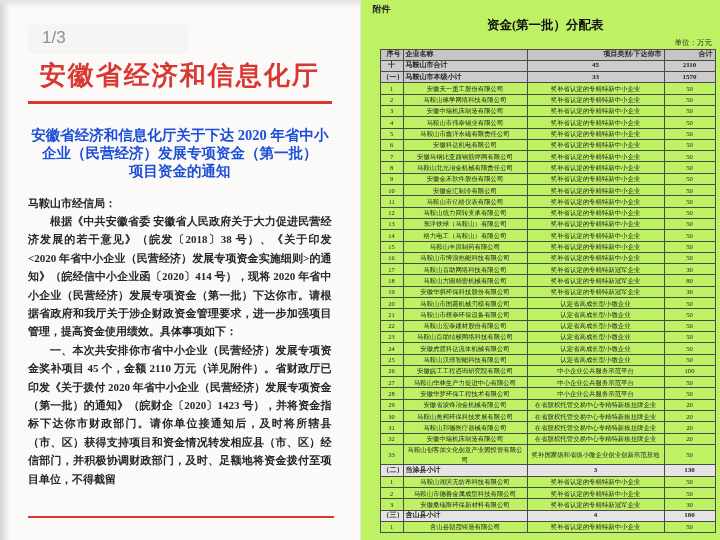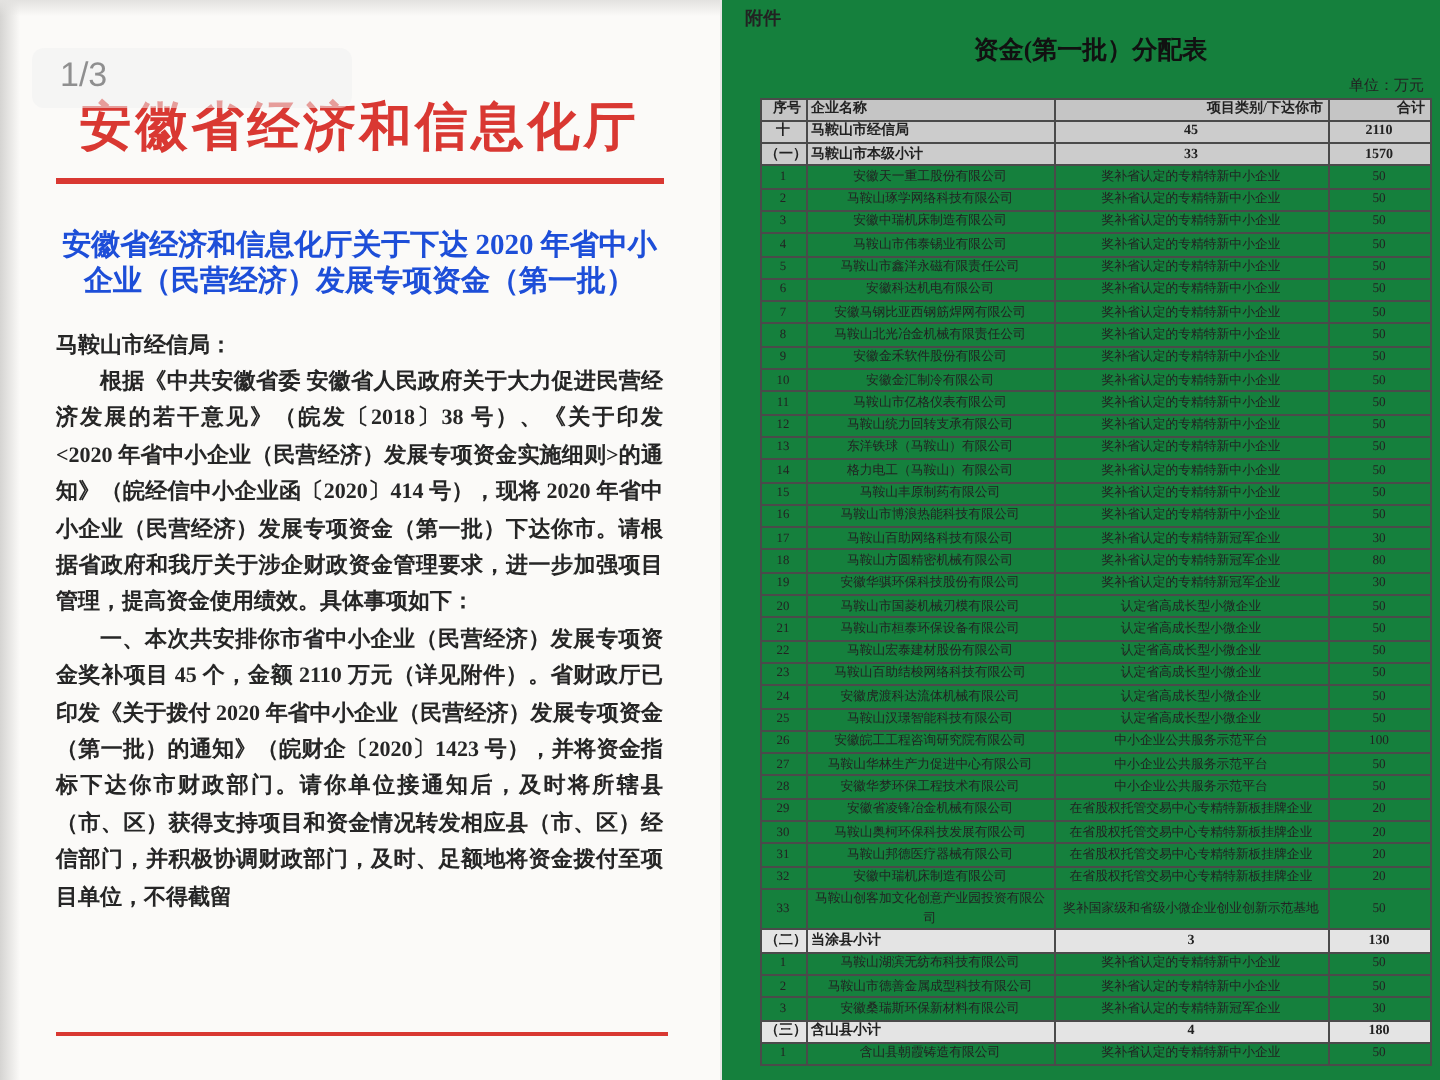--- a/index.html
+++ b/index.html
@@ -6,37 +6,37 @@
   body{font-family:"Liberation Serif",serif;background:#ffffff;}
   .screen{position:relative;width:720px;height:540px;overflow:hidden;display:flex;background:#fff;}
   .page{position:relative;width:360px;height:540px;overflow:hidden;}
 
   
   .page-left{background:#fbfaf8;}
   .page-left::before{content:"";position:absolute;left:0;top:0;bottom:0;width:10px;
     background:linear-gradient(to right,#d5d4d2,rgba(251,250,248,0));}
   .page-left::after{content:"";position:absolute;left:0;top:0;right:0;height:8px;
     background:linear-gradient(to bottom,#e3e2e0,rgba(251,250,248,0));}
-  .page-indicator-chip{position:absolute;left:16px;top:24px;width:160px;height:30px;
+  .page-indicator-chip{position:absolute;left:28px;top:24px;width:160px;height:30px;
     background:rgba(240,240,240,0.55);border-radius:6px;z-index:5;}
   .page-indicator{position:absolute;left:14px;top:4px;color:#8f8f8f;
     font-size:17px;font-family:"Liberation Sans",sans-serif;}
-  .letterhead{margin:46px 20px 0 20px;text-align:center;color:#d93832;
+  .letterhead{margin:58px 20px 0 20px;text-align:center;color:#d93832;
     font-size:26px;font-weight:bold;letter-spacing:2px;white-space:nowrap;}
   .red-rule{margin:8px 28px 0 28px;height:2.5px;background:#d93832;}
   .doc-title{margin:22px 20px 0 20px;text-align:center;font-size:14.5px;
     font-weight:bold;color:#1d4ed8;line-height:18px;}
   .left-body{margin:14px 28px 0 28px;font-size:11px;font-weight:600;color:#262626;
     line-height:18.4px;text-align:justify;}
   .left-body p{margin:0;}
   .left-body p.indent{text-indent:2em;}
   .footer-red-rule{position:absolute;left:28px;right:26px;bottom:22px;height:2.5px;background:#d93832;}
 
   
-  .page-right{background:#15803d;border-left:1px solid #e6e6e6;}
+  .page-right{background:#bef264;border-left:1px solid #e6e6e6;}
   .attachment-label{margin:3px 0 0 12px;font-size:9px;font-weight:bold;color:#222;}
   .table-title{margin:2px 14px 0 24px;text-align:center;font-size:12.5px;
     font-weight:bold;color:#111;line-height:14.5px;}
   .unit-label{margin:5px 8px 1px 0;text-align:right;font-size:7.5px;color:#222;padding-left:27px;}
   table.alloc{margin-left:19px;width:335px;border-collapse:collapse;table-layout:fixed;
     font-size:6.4px;color:#222;}
   table.alloc th,table.alloc td{border:1px solid #4a4a4a;padding:0.5px 2px;
     line-height:9.3px;overflow:hidden;text-align:center;}
   table.alloc th{background:#c5c5c5;font-size:7px;height:9px;text-align:right;}
   table.alloc th.col-name,table.alloc td.col-name{text-align:center;}
@@ -53,20 +53,21 @@
 
   <div class="page page-left">
     <div class="page-indicator-chip">
       <div class="page-indicator">1/3</div>
     </div>
     <div class="letterhead">安徽省经济和信息化厅</div>
     <div class="red-rule"></div>
     <div class="doc-title">
       <div>安徽省经济和信息化厅关于下达 2020 年省中小</div>
       <div>企业（民营经济）发展专项资金（第一批）</div>
+      <div>项目资金的通知</div>
     </div>
     <div class="left-body">
       <p>马鞍山市经信局：</p>
       <p class="indent">根据《中共安徽省委 安徽省人民政府关于大力促进民营经济发展的若干意见》（皖发〔2018〕38 号）、《关于印发&lt;2020 年省中小企业（民营经济）发展专项资金实施细则&gt;的通知》（皖经信中小企业函〔2020〕414 号），现将 2020 年省中小企业（民营经济）发展专项资金（第一批）下达你市。请根据省政府和我厅关于涉企财政资金管理要求，进一步加强项目管理，提高资金使用绩效。具体事项如下：</p>
       <p class="indent">一、本次共安排你市省中小企业（民营经济）发展专项资金奖补项目 45 个，金额 2110 万元（详见附件）。省财政厅已印发《关于拨付 2020 年省中小企业（民营经济）发展专项资金（第一批）的通知》（皖财企〔2020〕1423 号），并将资金指标下达你市财政部门。请你单位接通知后，及时将所辖县（市、区）获得支持项目和资金情况转发相应县（市、区）经信部门，并积极协调财政部门，及时、足额地将资金拨付至项目单位，不得截留</p>
     </div>
     <div class="footer-red-rule"></div>
   </div>
 
   <div class="page page-right">
@@ -86,21 +87,21 @@
         <tr>
             <th class="">序号</th>
             <th class="col-name">企业名称</th>
             <th class="">项目类别/下达你市</th>
             <th class="">合计</th>
           </tr>
       </thead>
       <tbody>
           <tr class="major">
             <td>十</td>
-            <td class="col-name">马鞍山市经信局</td>
+            <td class="col-name">马鞍山市合计</td>
             <td>45</td>
             <td class="col-amt">2110</td>
           </tr>
           <tr class="major">
             <td>（一）</td>
             <td class="col-name">马鞍山市本级小计</td>
             <td>33</td>
             <td class="col-amt">1570</td>
           </tr>
           <tr class="item">

